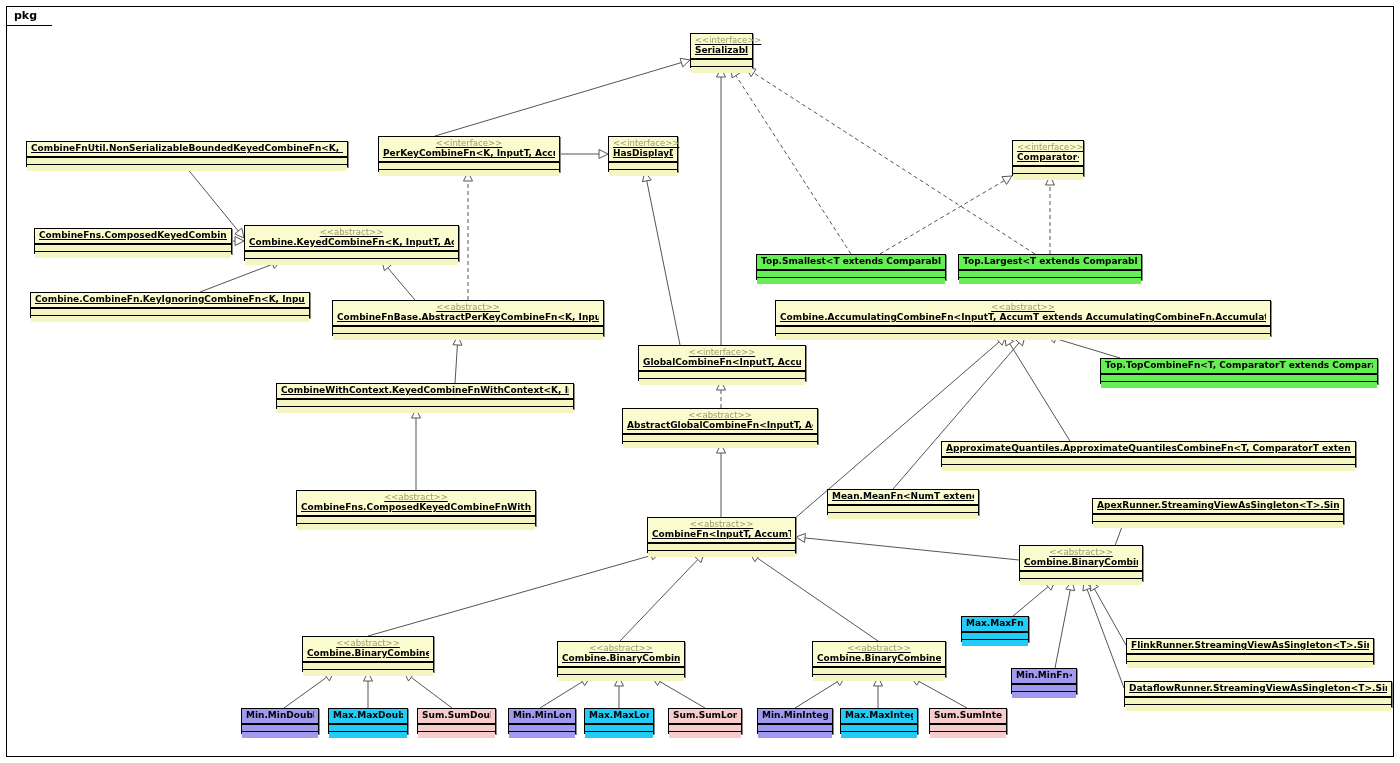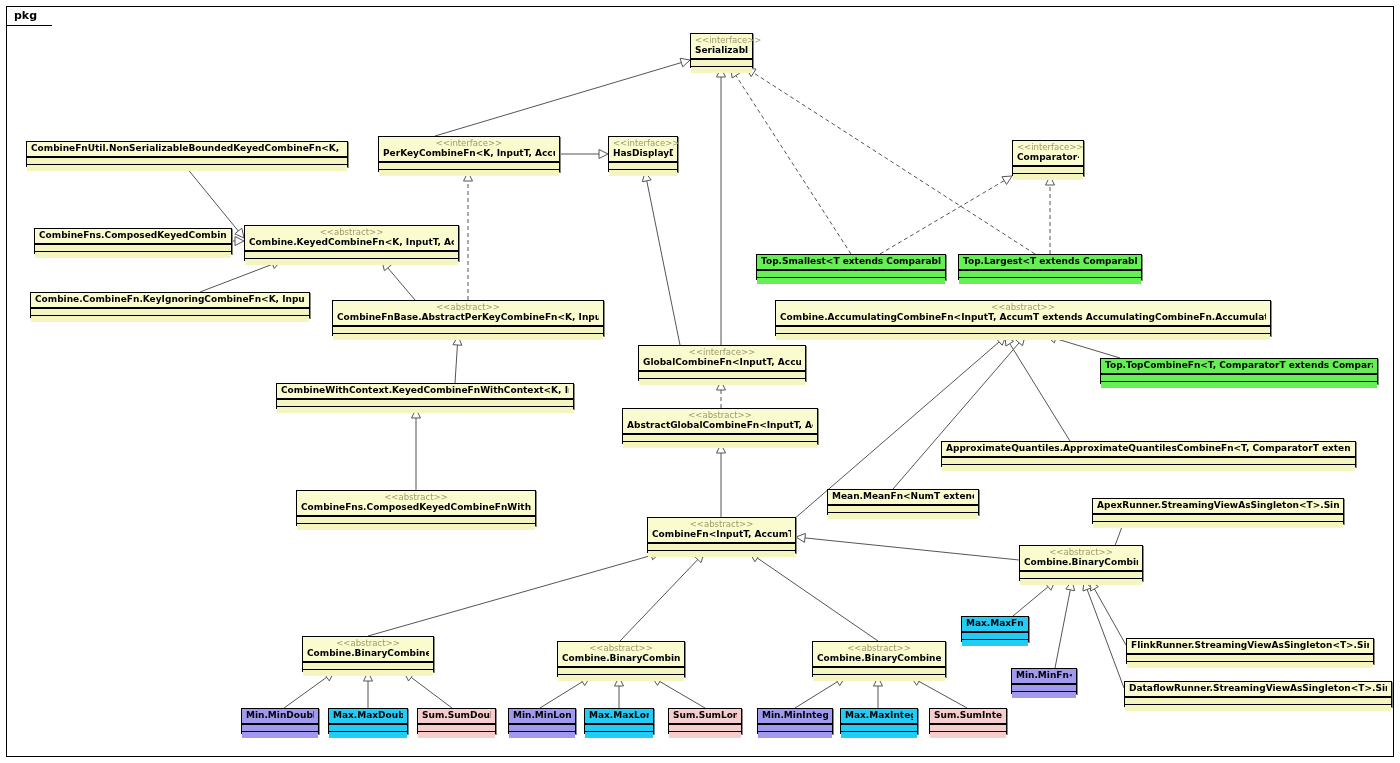--- a/index.html
+++ b/index.html
@@ -22,21 +22,21 @@
        background:#fbfbd0;box-shadow:1px 1px 0 #888;}
   .cls .hdr{padding:1px 4px 2px 4px;text-align:center;}
   .cls .stereo{font-size:8.5px;color:#9b9b6a;line-height:10px;font-style:normal;}
   .cls .nm{font-size:9px;font-weight:bold;color:#000;line-height:11px;white-space:nowrap;
            overflow:hidden;}
   .cls .sep{height:1.5px;background:#000;}
   .cls .attrs{height:6px;background:#f4f4c6;}
   .cls .ops{height:6px;background:#f4f4c6;}
 
   
-  .c-yellow{background:#fbfbd0;}
+  .c-yellow{background:#fbfbd0;text-decoration:underline;}
   .c-yellow .attrs,.c-yellow .ops{background:#f5f5c2;}
   .c-green{background:#66ee55;border-color:#000;}
   .c-green .attrs,.c-green .ops{background:#66ee55;}
   .c-green .nm{color:#000;}
   .c-cyan{background:#22ccf4;}
   .c-cyan .attrs,.c-cyan .ops{background:#22ccf4;}
   .c-purple{background:#a099ee;}
   .c-purple .attrs,.c-purple .ops{background:#a099ee;}
   .c-pink{background:#f6cccc;}
   .c-pink .attrs,.c-pink .ops{background:#f6cccc;}

